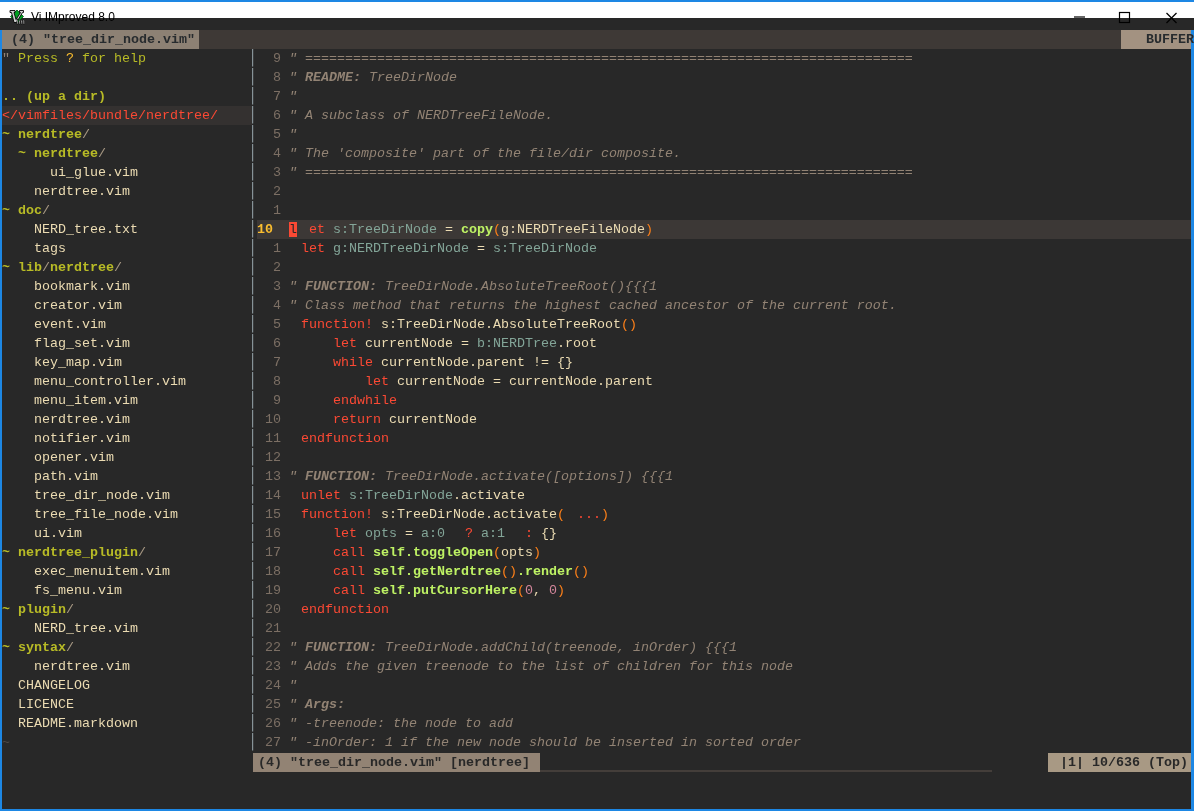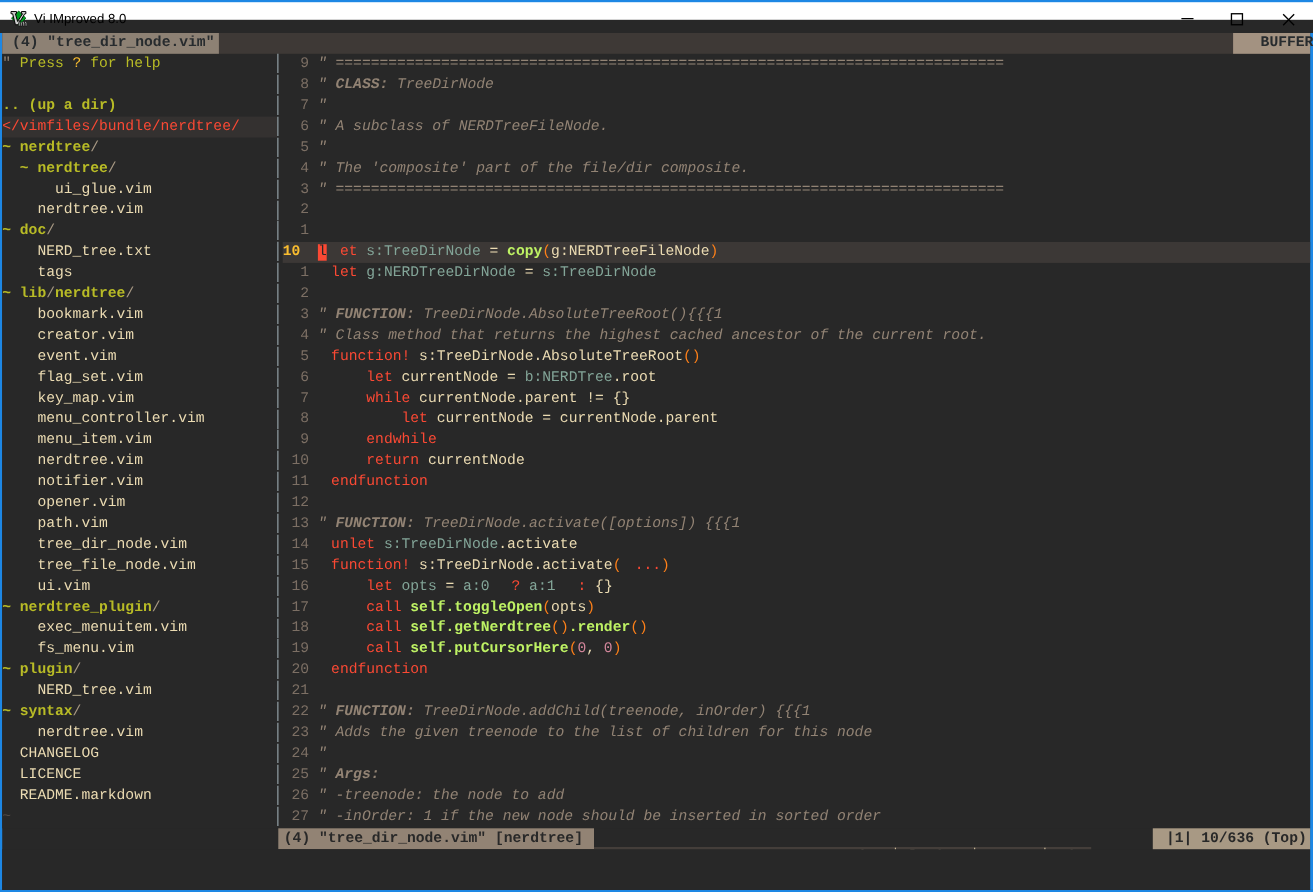--- a/index.html
+++ b/index.html
@@ -140,21 +140,21 @@
 │
 │
 │
 │
 │
 │
 │
 │
 │</pre>
   <pre class="abs" id="code"><span class="n">  9 </span><span class="c">" ============================================================================</span>
-<span class="n">  8 </span><span class="c">" <b>CLASS:</b> TreeDirNode</span>
+<span class="n">  8 </span><span class="c">" <b>README:</b> TreeDirNode</span>
 <span class="n">  7 </span><span class="c">"</span>
 <span class="n">  6 </span><span class="c">" A subclass of NERDTreeFileNode.</span>
 <span class="n">  5 </span><span class="c">"</span>
 <span class="n">  4 </span><span class="c">" The 'composite' part of the file/dir composite.</span>
 <span class="n">  3 </span><span class="c">" ============================================================================</span>
 <span class="n">  2 </span>
 <span class="n">  1 </span>
 <span class="cn">10  </span><span class="cur">l</span><span class="r">et</span> <span class="b">s:TreeDirNode</span> = <span class="g">copy</span><span class="o">(</span>g:NERDTreeFileNode<span class="o">)</span>
 <span class="n">  1 </span><span class="r">let</span> <span class="b">g:NERDTreeDirNode</span> = <span class="b">s:TreeDirNode</span>
 <span class="n">  2 </span>

